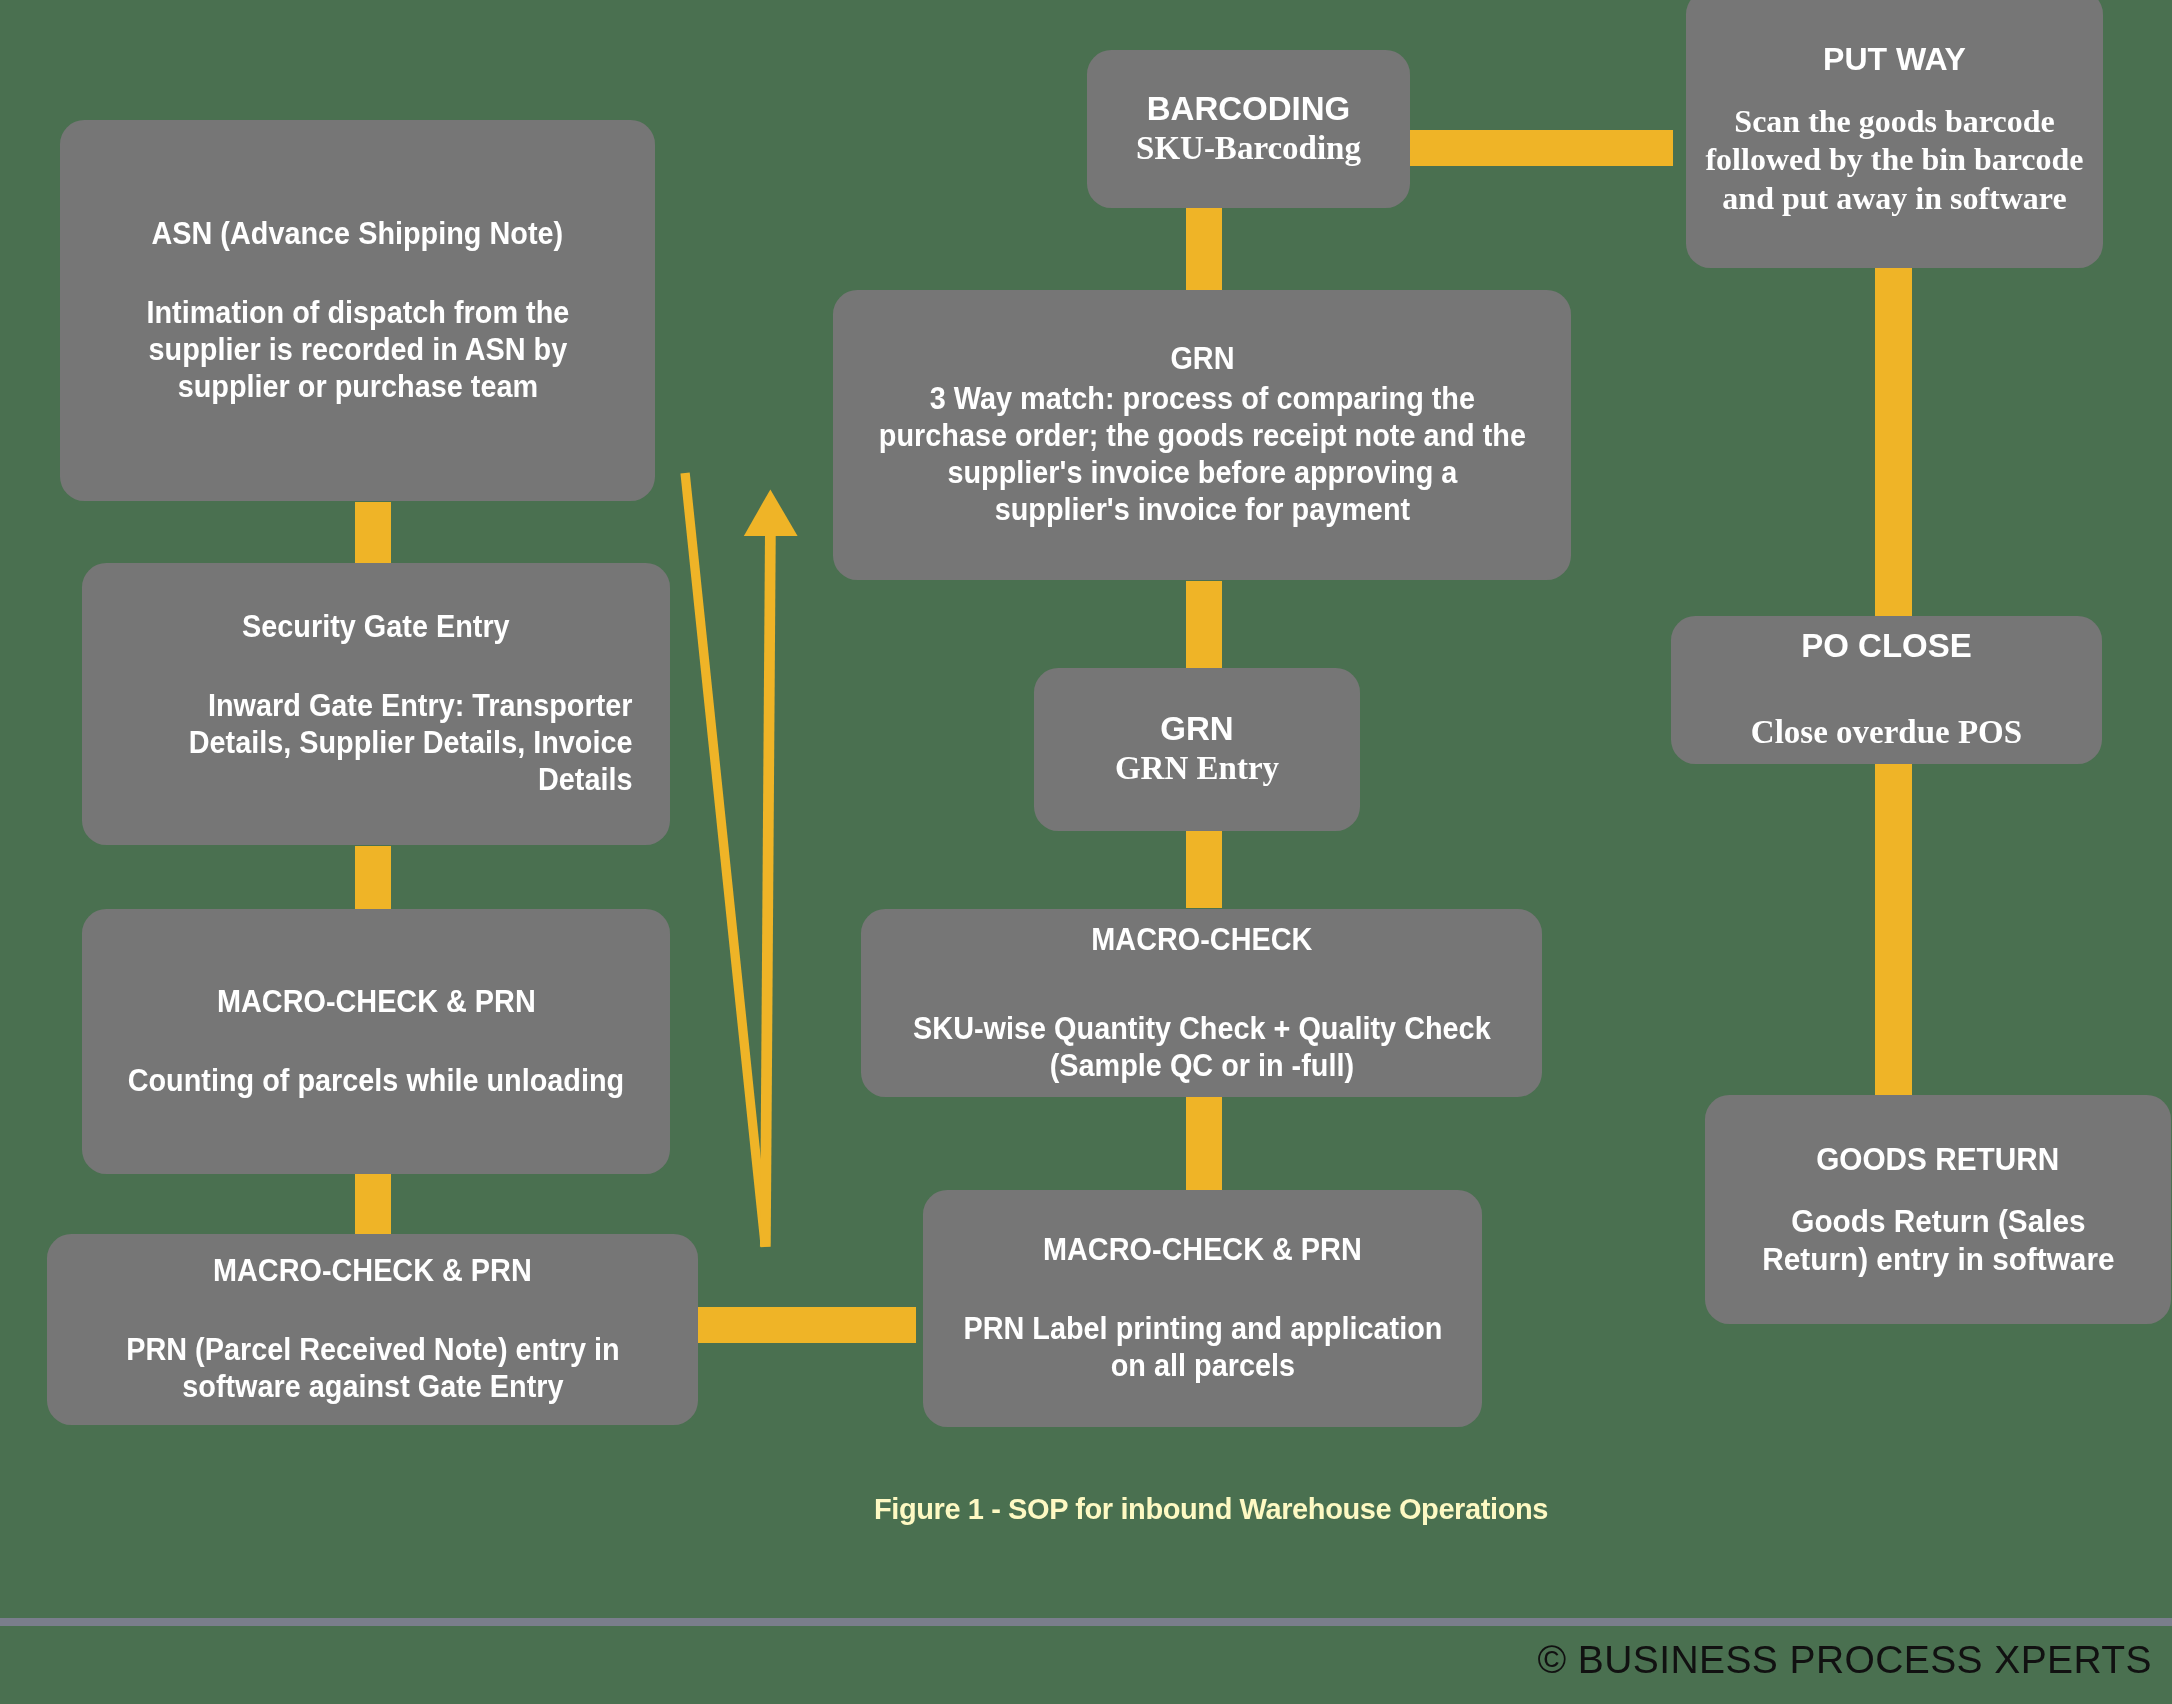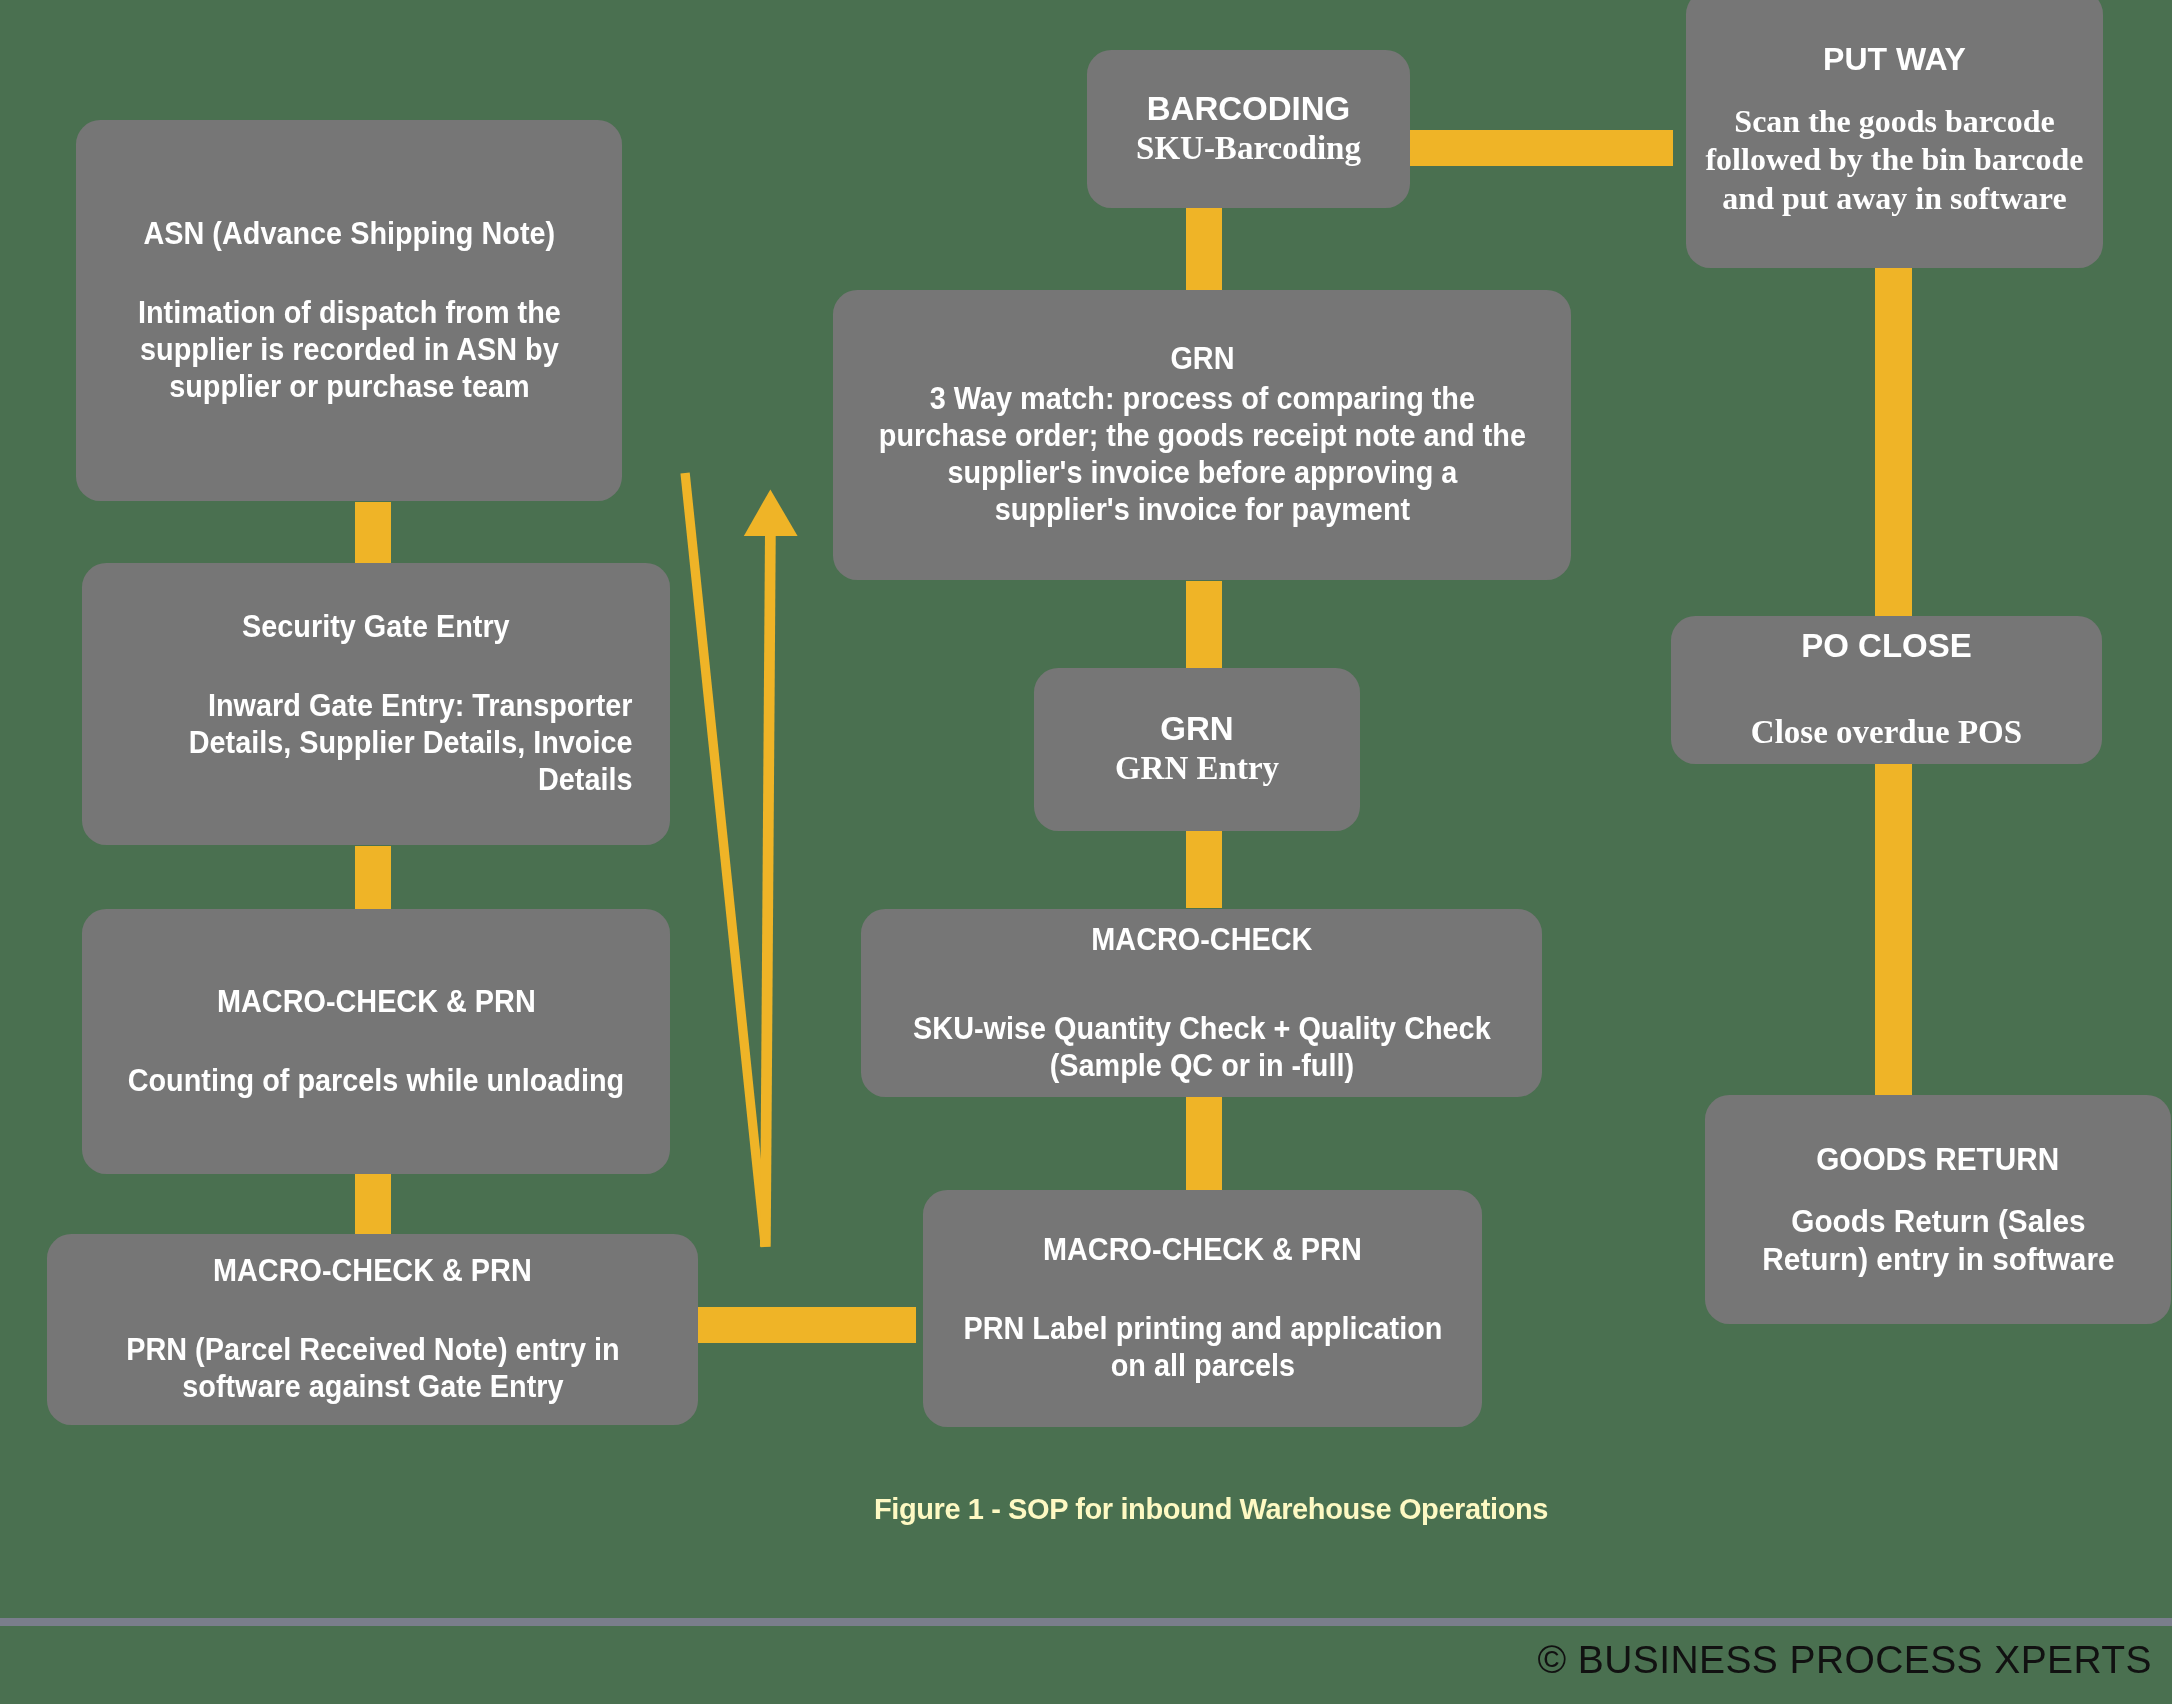--- a/index.html
+++ b/index.html
@@ -125,21 +125,21 @@
 
   <svg class="conn-svg" viewBox="0 0 3031 2378" xmlns="http://www.w3.org/2000/svg">
 
     <path d="M 956 660 L 1068 1740" stroke="#EFB427" stroke-width="13" fill="none"></path>
 
     <path d="M 1068 1740 L 1075 748" stroke="#EFB427" stroke-width="15" fill="none"></path>
 
     <polygon points="1075,683 1113,748 1038,748" fill="#EFB427"></polygon>
   </svg>
 
-  <div class="node cond spaced" style="left:76px; top:120px; width:546px; height:381px; font-size:31px;">
+  <div class="node cond spaced" style="left:60px; top:120px; width:595px; height:381px; font-size:31px;">
     <div class="ttl">ASN (Advance Shipping Note)</div>
     <div class="body">Intimation of dispatch from the supplier is recorded in ASN by supplier or purchase team</div>
   </div>
 
   <div class="node cond spaced" style="left:82px; top:563px; width:588px; height:282px; font-size:31px;text-align:right;">
     <div class="ttl">Security Gate Entry</div>
     <div class="body">Inward Gate Entry: Transporter Details, Supplier Details, Invoice Details</div>
   </div>
 
   <div class="node cond spaced" style="left:82px; top:909px; width:588px; height:265px; font-size:31px;">

